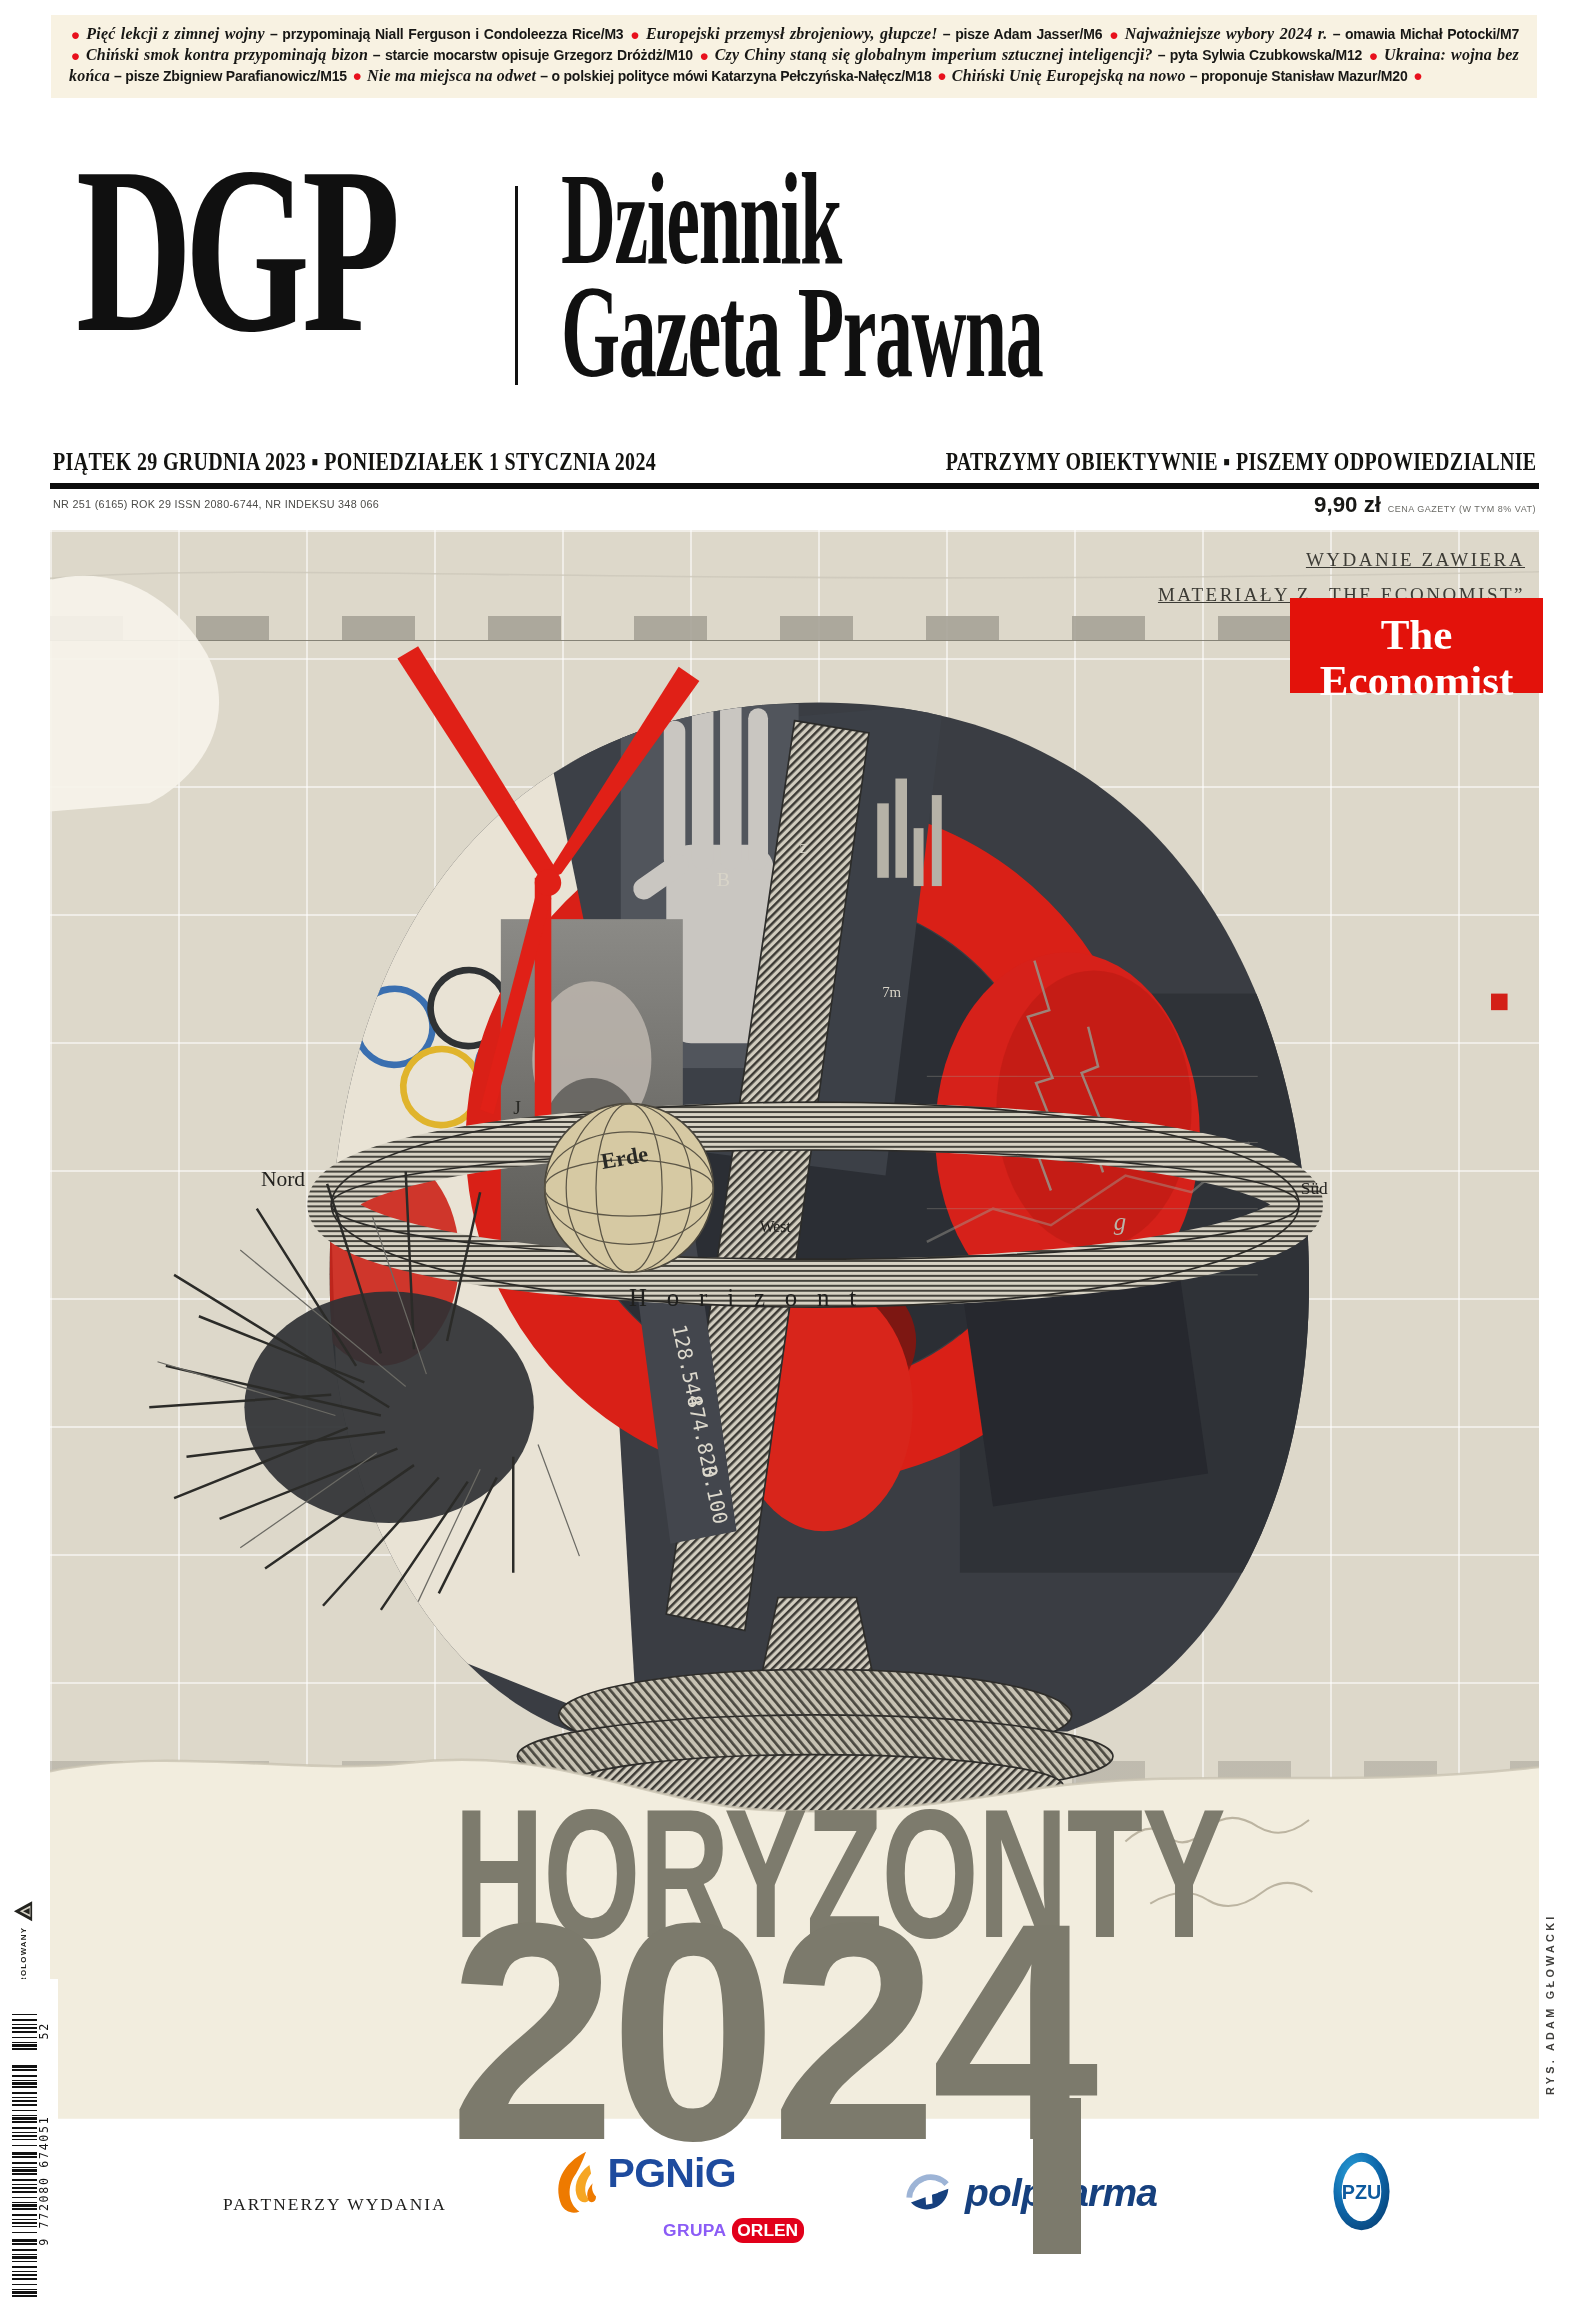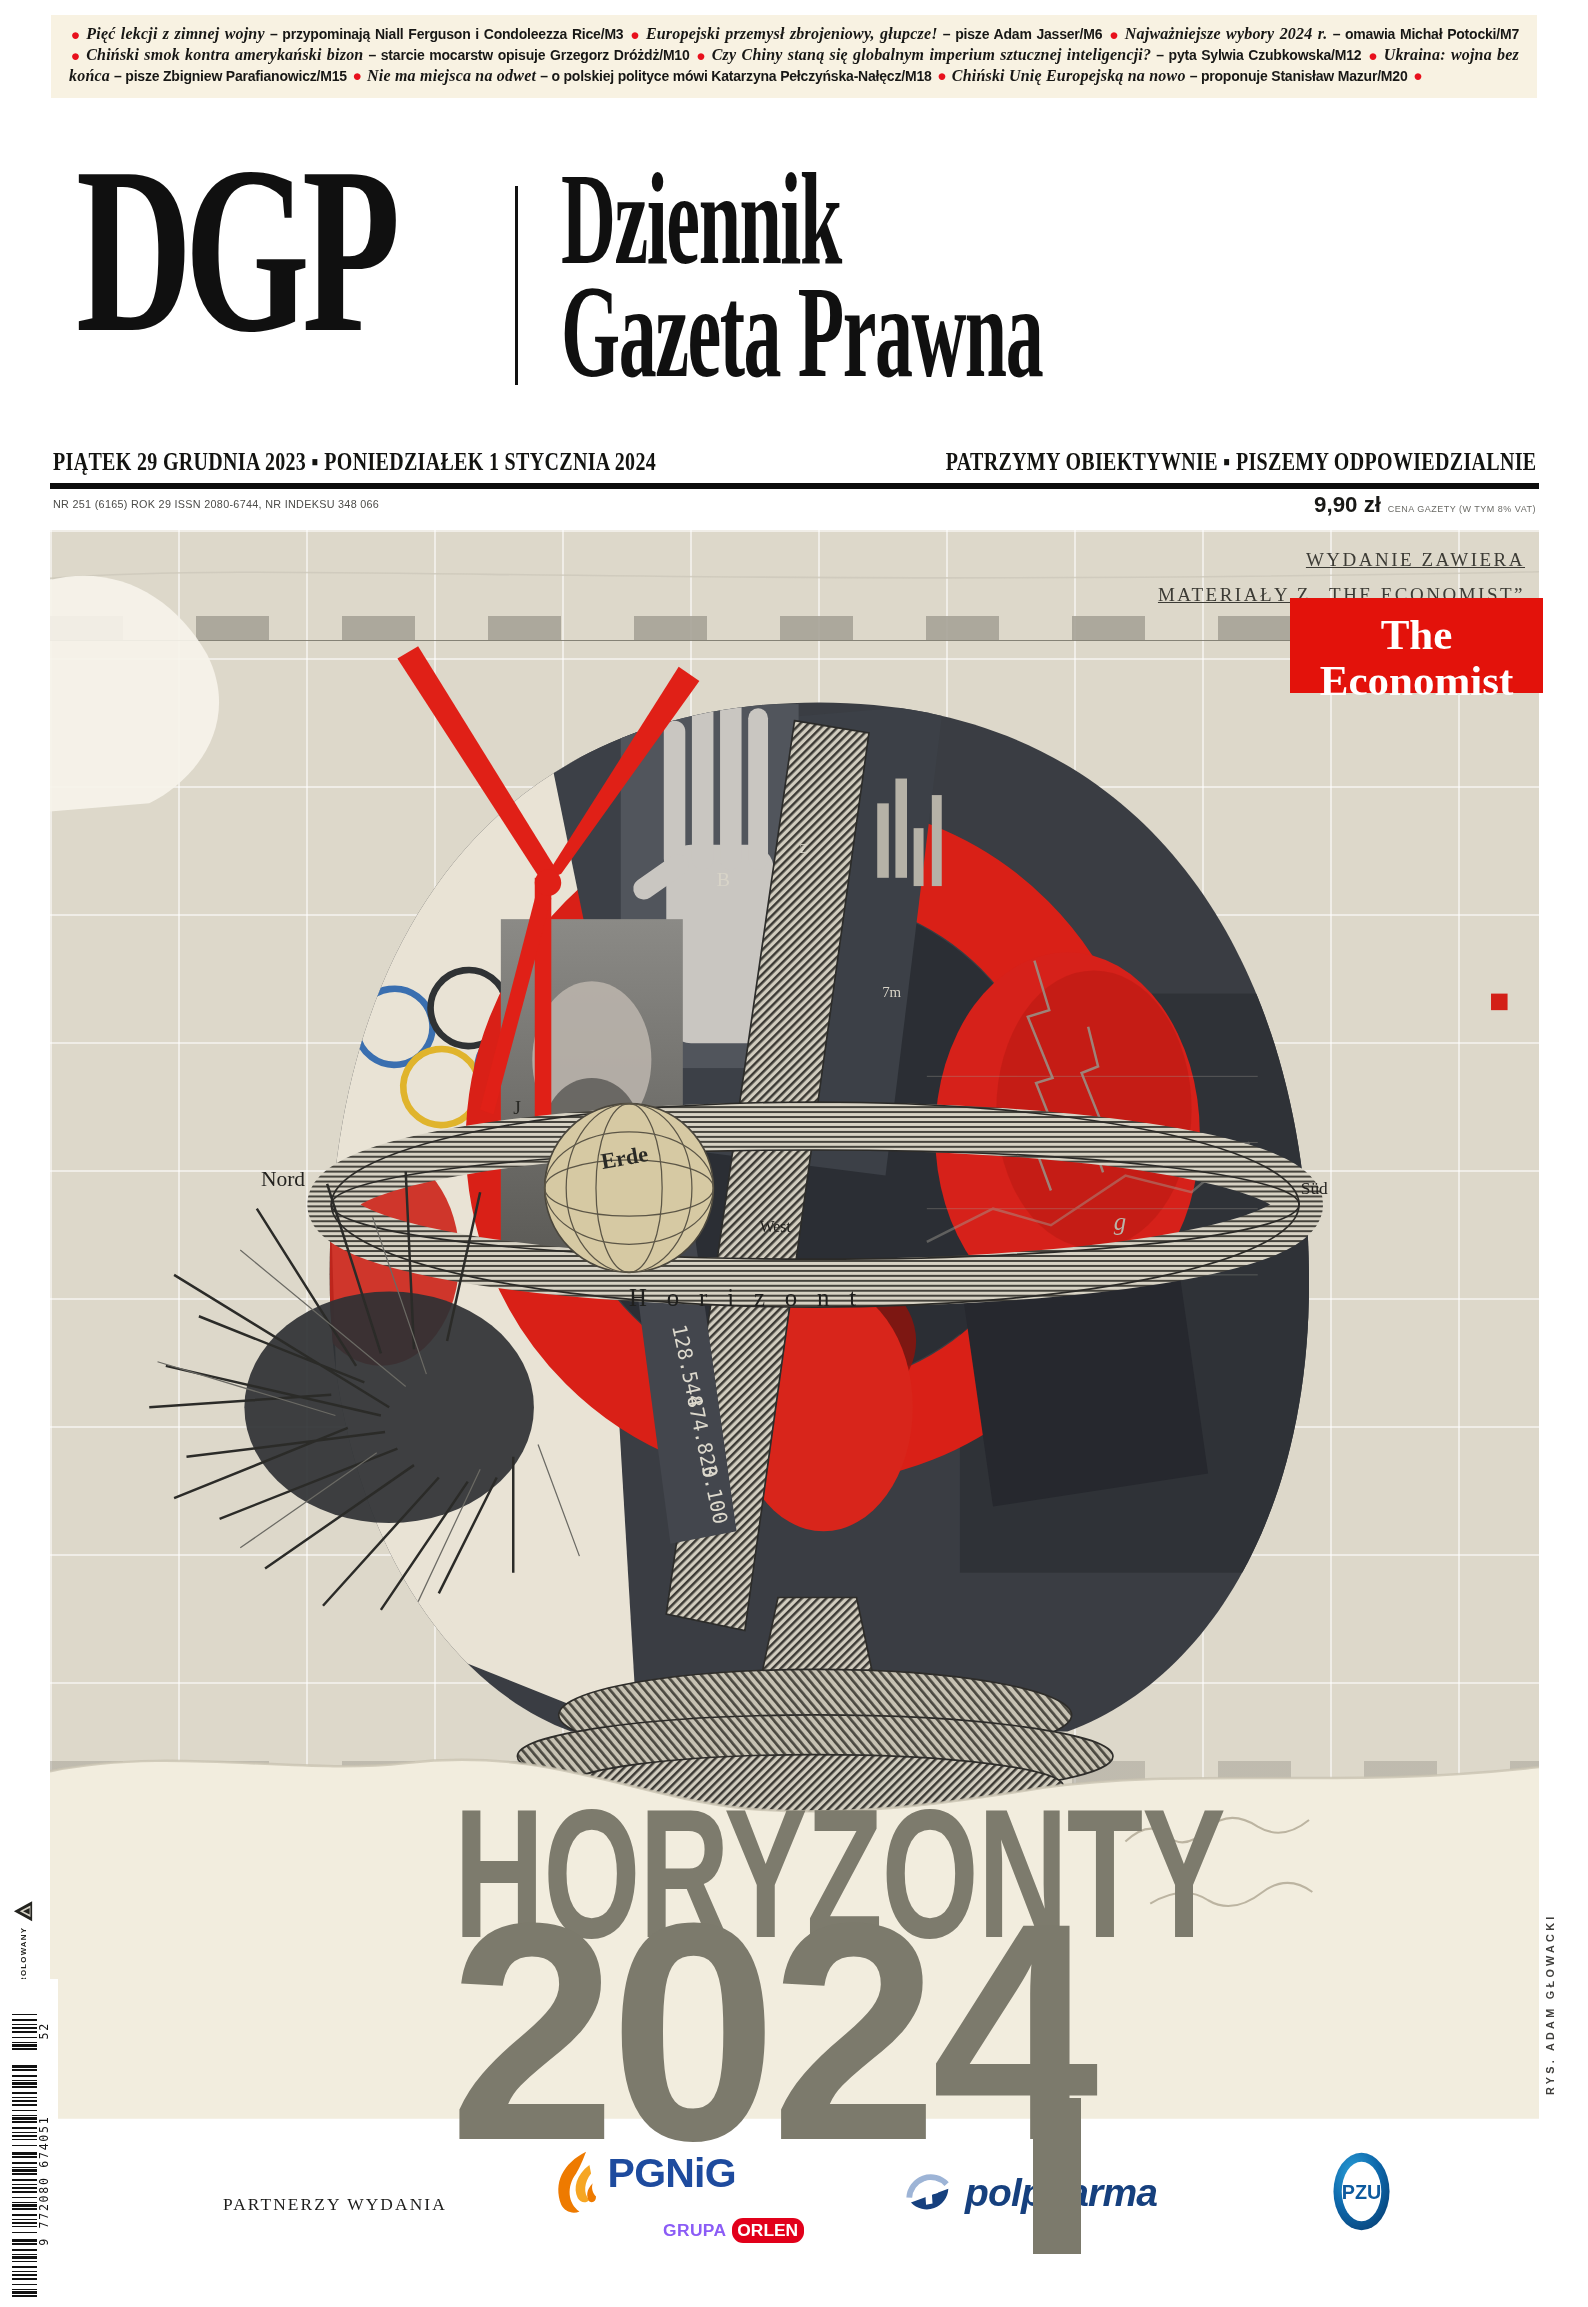--- a/index.html
+++ b/index.html
@@ -89,21 +89,21 @@
 </style>
 </head>
 <body>
 
 <div class="page" data-name="newspaper-front-page">
 
   <div class="ticker" data-name="headline-ticker">
     <span data-name="ticker-item"><span class="dot" data-name="red-bullet-icon">●</span><em data-name="ticker-title">Pięć lekcji z zimnej wojny</em> <strong data-name="ticker-attribution">– przypominają Niall Ferguson i Condoleezza Rice</strong><strong data-name="ticker-page-ref">/M3</strong></span>
     <span data-name="ticker-item"><span class="dot" data-name="red-bullet-icon">●</span><em data-name="ticker-title">Europejski przemysł zbrojeniowy, głupcze!</em> <strong data-name="ticker-attribution">– pisze Adam Jasser</strong><strong data-name="ticker-page-ref">/M6</strong></span>
     <span data-name="ticker-item"><span class="dot" data-name="red-bullet-icon">●</span><em data-name="ticker-title">Najważniejsze wybory 2024 r.</em> <strong data-name="ticker-attribution">– omawia Michał Potocki</strong><strong data-name="ticker-page-ref">/M7</strong></span>
-    <span data-name="ticker-item"><span class="dot" data-name="red-bullet-icon">●</span><em data-name="ticker-title">Chiński smok kontra amerykański bizon</em> <strong data-name="ticker-attribution">– starcie mocarstw opisuje Grzegorz Dróżdż</strong><strong data-name="ticker-page-ref">/M10</strong></span>
+    <span data-name="ticker-item"><span class="dot" data-name="red-bullet-icon">●</span><em data-name="ticker-title">Chiński smok kontra przypominają bizon</em> <strong data-name="ticker-attribution">– starcie mocarstw opisuje Grzegorz Dróżdż</strong><strong data-name="ticker-page-ref">/M10</strong></span>
     <span data-name="ticker-item"><span class="dot" data-name="red-bullet-icon">●</span><em data-name="ticker-title">Czy Chiny staną się globalnym imperium sztucznej inteligencji?</em> <strong data-name="ticker-attribution">– pyta Sylwia Czubkowska</strong><strong data-name="ticker-page-ref">/M12</strong></span>
     <span data-name="ticker-item"><span class="dot" data-name="red-bullet-icon">●</span><em data-name="ticker-title">Ukraina: wojna bez końca</em> <strong data-name="ticker-attribution">– pisze Zbigniew Parafianowicz</strong><strong data-name="ticker-page-ref">/M15</strong></span>
     <span data-name="ticker-item"><span class="dot" data-name="red-bullet-icon">●</span><em data-name="ticker-title">Nie ma miejsca na odwet</em> <strong data-name="ticker-attribution">– o polskiej polityce mówi Katarzyna Pełczyńska-Nałęcz</strong><strong data-name="ticker-page-ref">/M18</strong></span>
     <span data-name="ticker-item"><span class="dot" data-name="red-bullet-icon">●</span><em data-name="ticker-title">Chiński Unię Europejską na nowo</em> <strong data-name="ticker-attribution">– proponuje Stanisław Mazur</strong><strong data-name="ticker-page-ref">/M20</strong></span>
     <span class="dot" data-name="red-bullet-icon">●</span>
   </div>
 
   <div class="dgp" data-name="dgp-logo">DGP</div>
   <div class="mast-div" data-name="masthead-divider"></div>
   <div class="mast-name" data-name="masthead-name">

